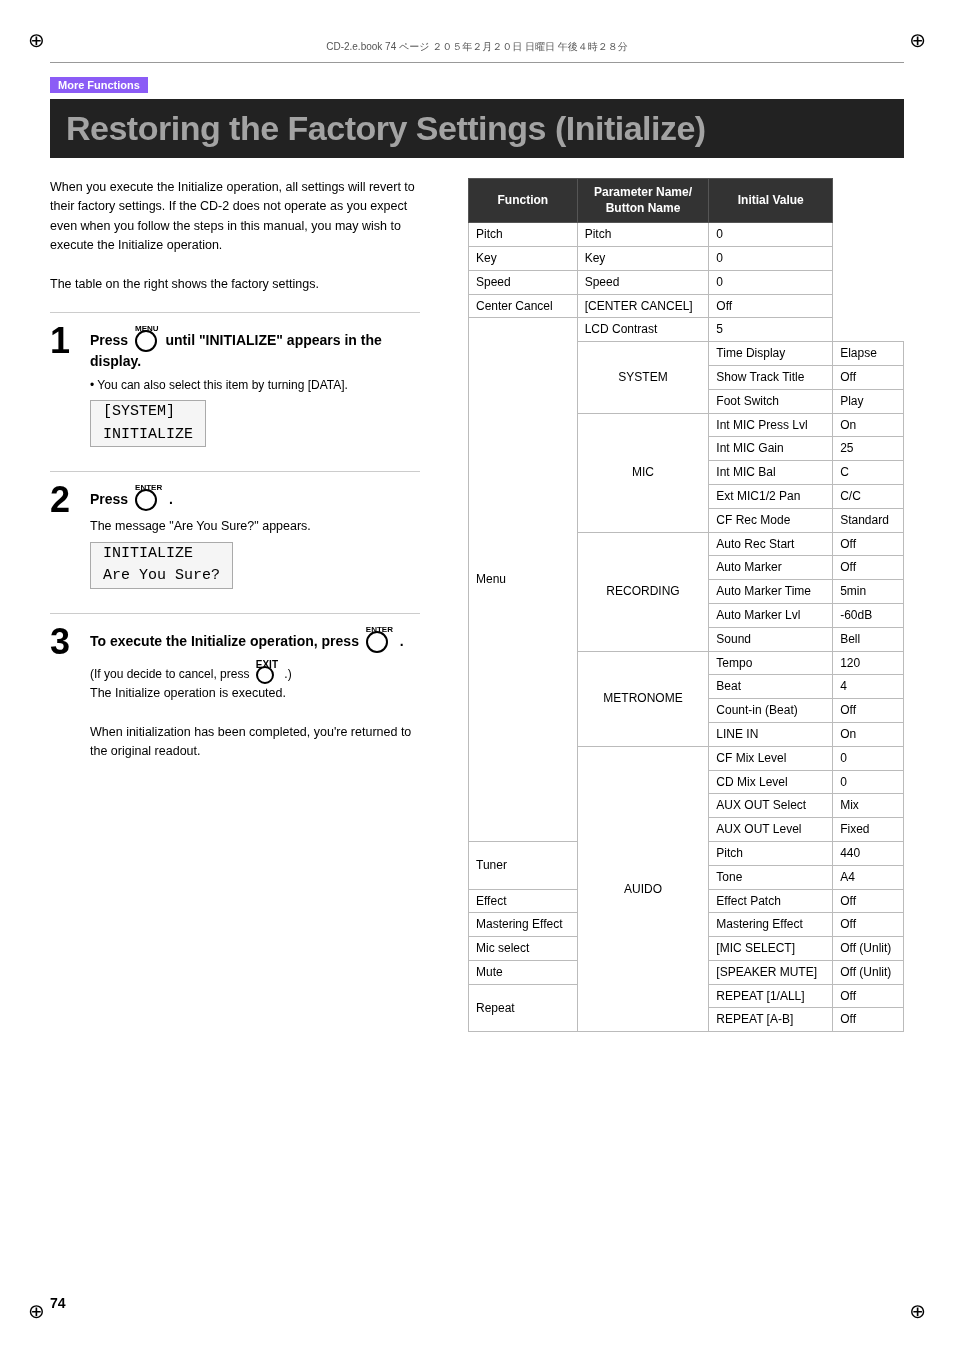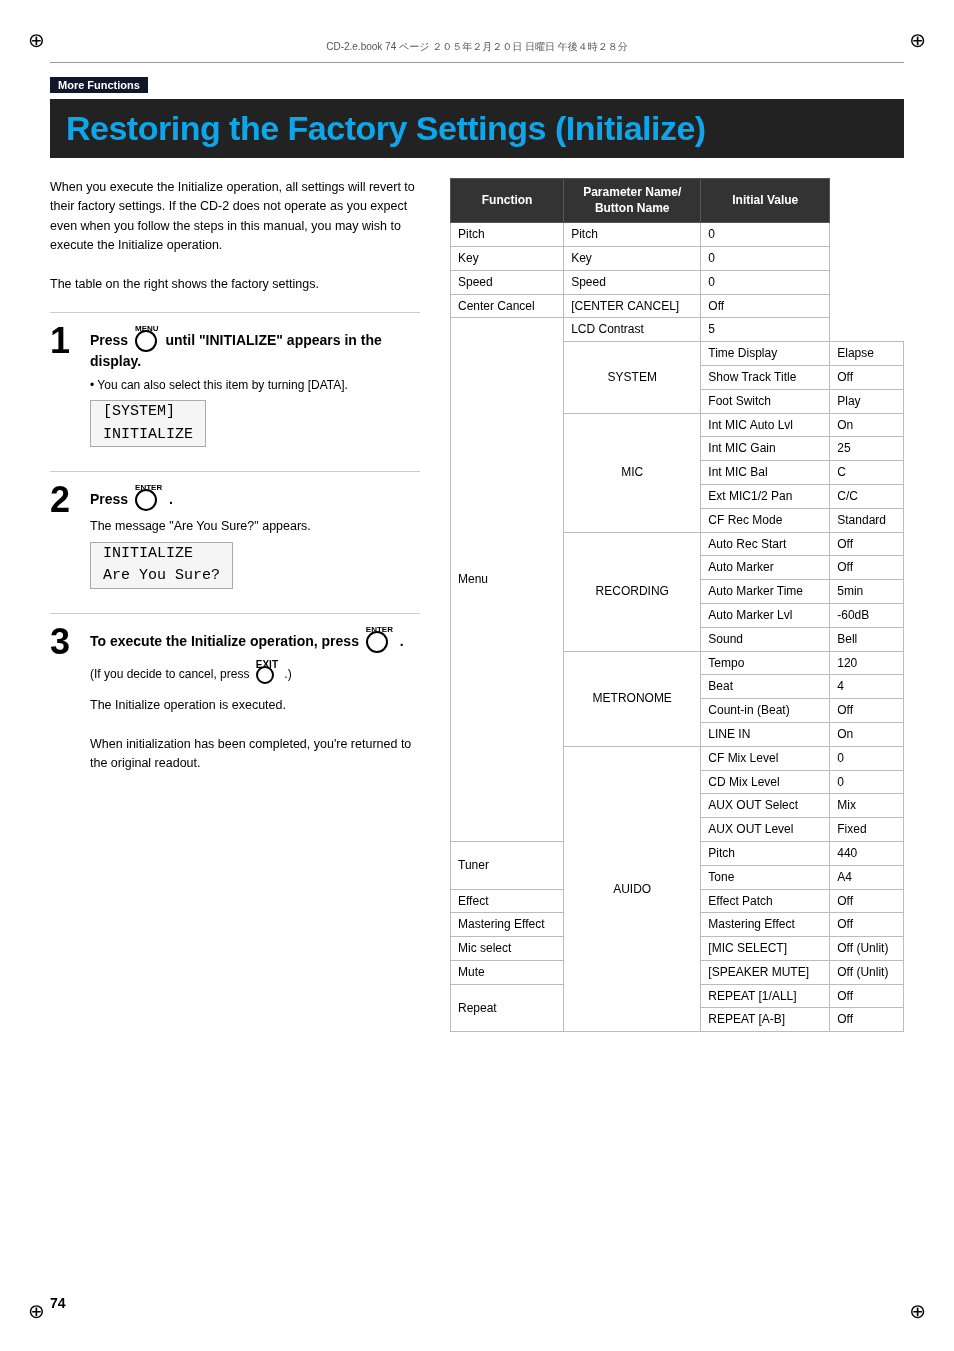--- a/index.html
+++ b/index.html
@@ -31,44 +31,44 @@
       color: #555;
     }
     .corner-tl { position: absolute; top: 28px; left: 28px; }
     .corner-tr { position: absolute; top: 28px; right: 28px; }
     .corner-bl { position: absolute; bottom: 28px; left: 28px; }
     .corner-br { position: absolute; bottom: 28px; right: 28px; }
 
     
     .more-functions-badge {
       display: inline-block;
-      background: #0f172a;
+      background: #8b5cf6;
       color: #fff;
       font-size: 11px;
       font-weight: bold;
       padding: 2px 8px;
       margin-bottom: 6px;
       margin-top: 10px;
     }
 
     
     .main-title {
       background: #222;
-      color: #0ea5e9;
+      color: #a3a3a3;
       font-size: 34px;
       font-weight: bold;
       padding: 10px 16px;
       margin-bottom: 20px;
       letter-spacing: -0.5px;
     }
 
     
     .content-area {
       display: flex;
-      gap: 30px;
+      gap: 48px;
       margin-top: 10px;
     }
 
     
     .left-col {
       width: 370px;
       flex-shrink: 0;
     }
 
     .intro-text {
@@ -124,21 +124,21 @@
       margin-bottom: 6px;
       line-height: 1.5;
     }
     .cancel-note {
       font-size: 12px;
       margin-top: 4px;
     }
     .step-result {
       font-size: 12.5px;
       line-height: 1.55;
-      margin-top: 12px;
+      margin-top: 0;
     }
 
     
     .right-col {
       flex: 1;
       border-radius: 17px;
     }
 
     table.settings-table {
       width: 100%;
@@ -354,21 +354,21 @@
             <tr>
               <td class="param-col">Show Track Title</td>
               <td class="value-col">Off</td>
             </tr>
             <tr>
               <td class="param-col">Foot Switch</td>
               <td class="value-col">Play</td>
             </tr>
             <tr>
               <td class="category-col" rowspan="5">MIC</td>
-              <td class="param-col">Int MIC Auto Lvl</td>
+              <td class="param-col">Int MIC Press Lvl</td>
               <td class="value-col">On</td>
             </tr>
             <tr>
               <td class="param-col">Int MIC Gain</td>
               <td class="value-col">25</td>
             </tr>
             <tr>
               <td class="param-col">Int MIC Bal</td>
               <td class="value-col">C</td>
             </tr>

